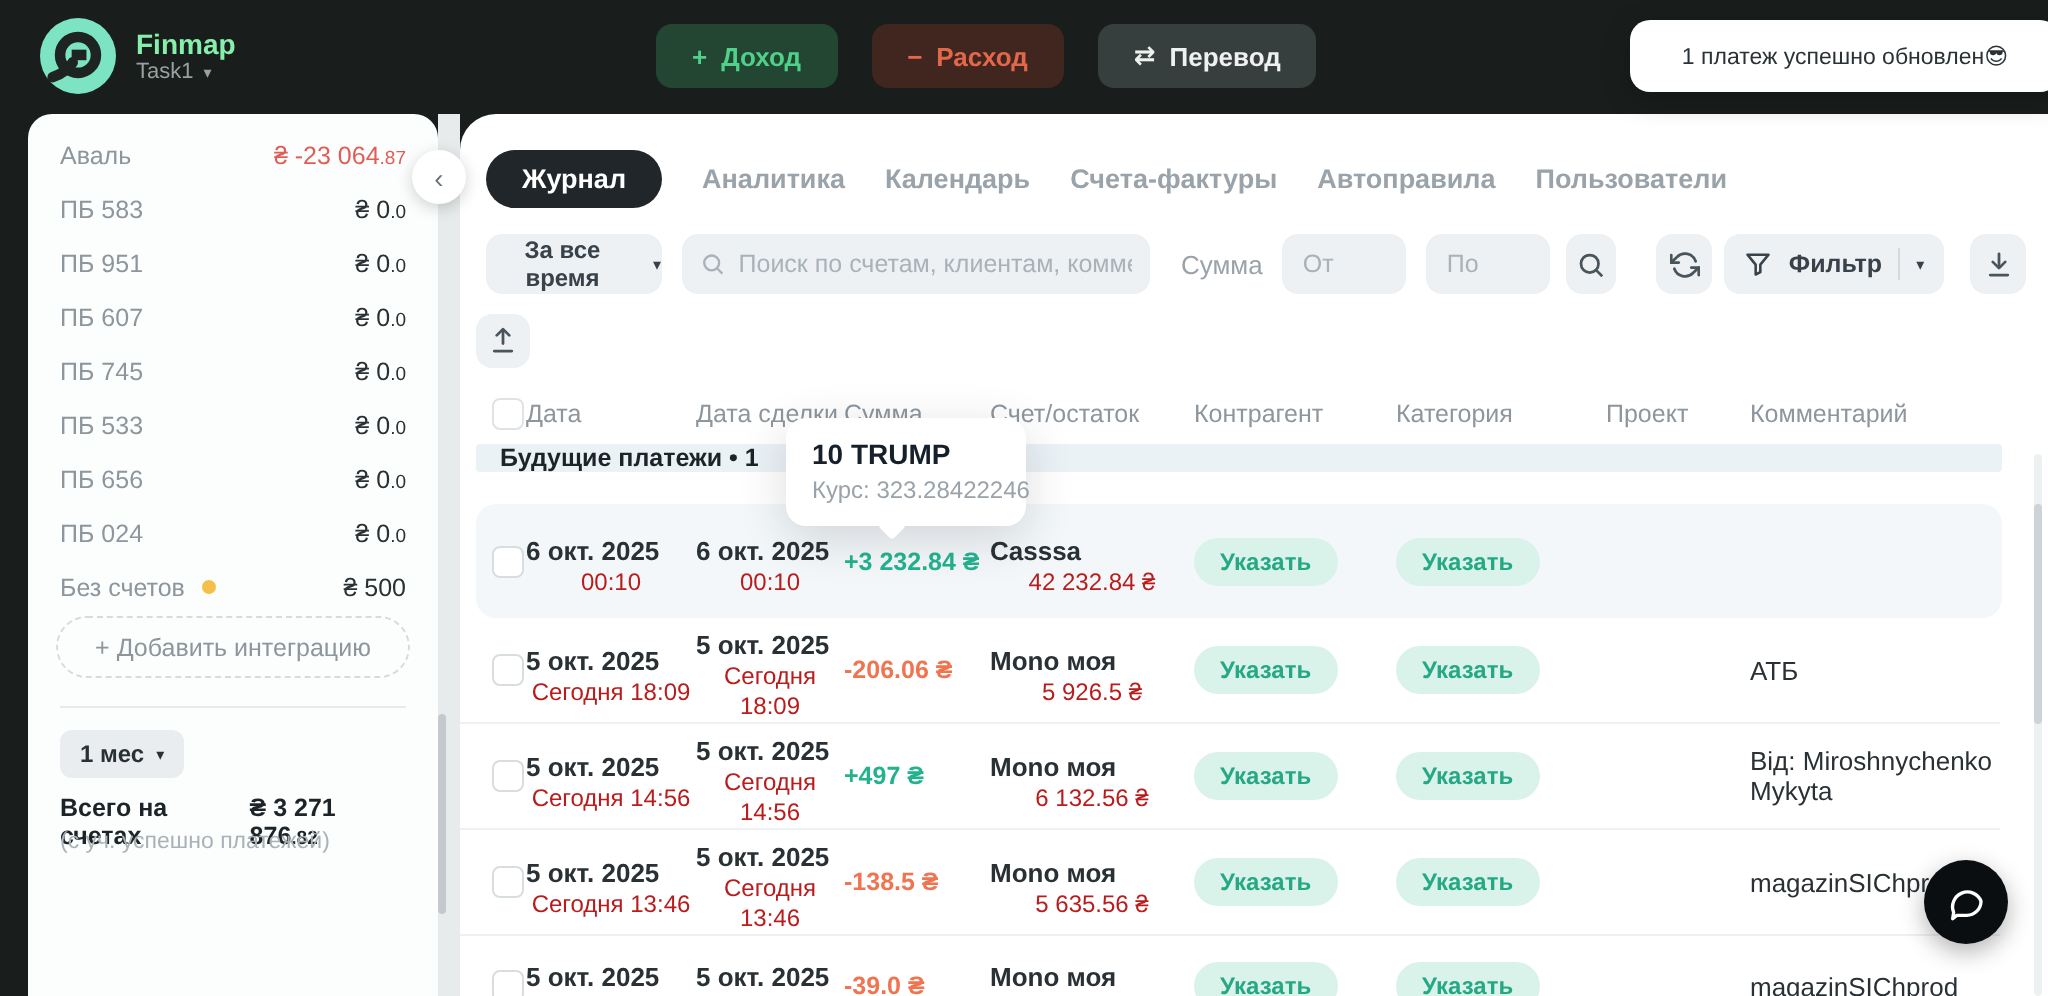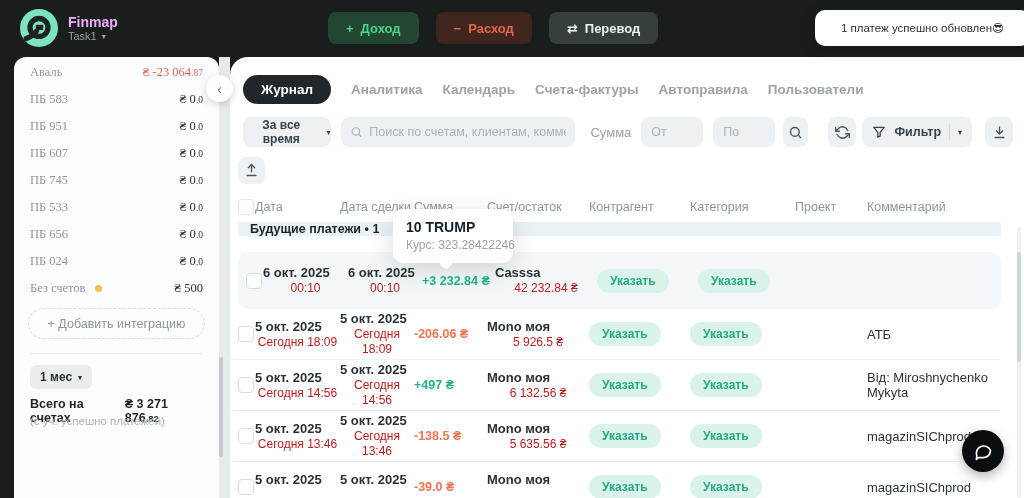--- a/index.html
+++ b/index.html
@@ -3,42 +3,42 @@
 <meta charset="utf-8">
 <style>
   * { margin:0; padding:0; box-sizing:border-box; }
   html,body { width:1024px; height:498px; overflow:hidden; }
   body { font-family:"Liberation Sans","DejaVu Sans",sans-serif; background:#191e1d; position:relative; }
 
   
   .topbar { position:absolute; left:0; top:0; width:1024px; height:57px; background:#191e1d; z-index:40; }
   .brand-wrap { position:absolute; left:20px; top:9px; display:flex; align-items:center; gap:10px; }
   .logo { width:38px; height:38px; border-radius:50%; background:#7ce4c3; display:flex; align-items:center; justify-content:center; }
-  .brand-txt .brand { color:#f0abfc; font-size:14px; font-weight:700; line-height:16px; }
+  .brand-txt .brand { color:#86efac; font-size:14px; font-weight:700; line-height:16px; }
   .brand-txt .ws { color:#97a1a0; font-size:11px; display:flex; align-items:center; gap:5px; }
   .ws .caret { font-size:8px; color:#97a1a0; }
   .tb-btns { position:absolute; left:328px; top:12px; display:flex; gap:17px; }
   .tb-btn { height:32px; border:none; border-radius:8px; padding:0 18px; font-size:13px; font-weight:600; cursor:pointer; font-family:inherit; display:flex; align-items:center; gap:7px; }
   .tb-btn.income { background:#234633; color:#4fd189; }
   .tb-btn.expense { background:#40261f; color:#e2674b; }
   .tb-btn.transfer { background:#363f3d; color:#eef1f0; }
   .toast { position:absolute; left:815px; top:10px; width:215px; height:36px; background:#ffffff; border-radius:10px; display:flex; align-items:center; justify-content:center; font-size:11.5px; color:#2a3236; box-shadow:0 4px 14px rgba(0,0,0,.25); }
 
   
   .gap-band { position:absolute; left:219px; top:57px; width:11px; height:441px; background:#e7ebeb; }
   .sidebar { position:absolute; left:14px; top:57px; width:205px; height:441px; background:#fcfdfd; border-radius:12px 12px 0 0; z-index:5; }
   .content { position:absolute; left:230px; top:57px; width:794px; height:441px; background:#ffffff; border-radius:18px 0 0 0; z-index:5; }
 
   .collapse-btn { position:absolute; left:206px; top:75px; width:27px; height:27px; border-radius:50%; background:#ffffff; border:none; box-shadow:0 2px 8px rgba(0,0,0,.18); color:#6b747a; font-size:14px; line-height:26px; text-align:center; cursor:pointer; z-index:25; }
   .sb-scroll { position:absolute; left:219px; top:357px; width:4px; height:100px; border-radius:2px; background:#c3c9cc; z-index:6; }
   .main-scroll { position:absolute; right:3px; top:170px; width:4px; height:271px; border-radius:2px; background:#eef1f2; z-index:6; }
   .main-scroll .thumb { width:4px; height:110px; margin-top:25px; border-radius:2px; background:#cdd3d6; }
 
   
-  .acc-list { padding-top:2px;font-family:Liberation Serif, serif; }
+  .acc-list { padding-top:7px; }
   .acc-row { height:27px; display:flex; align-items:center; justify-content:space-between; padding:0 16px; }
   .acc-name { font-size:12.5px; color:#8d969c; display:flex; align-items:center; gap:9px; }
   .acc-dot { width:7px; height:7px; border-radius:50%; background:#f5c049; display:inline-block; }
   .acc-value { font-size:12.5px; color:#2a3135; font-weight:500; white-space:nowrap; }
   .acc-value.neg { color:#e05d55; }
   .acc-cents { font-size:9.5px; }
   .add-int { position:absolute; left:14px; top:251px; width:177px; height:31px; border:1.5px dashed #d5dbde; border-radius:18px; background:transparent; color:#8d969c; font-size:12.5px; font-family:inherit; cursor:pointer; }
   .sb-divider { position:absolute; left:16px; top:296px; width:173px; height:1px; background:#e7eaec; }
   .future-row { position:absolute; left:16px; top:308px; width:173px; display:flex; align-items:center; justify-content:space-between; }
   .future-row .lbl { font-size:12.5px; font-weight:700; color:#1d2428; }
@@ -73,33 +73,33 @@
   .filter-btn .f-lbl { font-size:12.5px; font-weight:600; }
   .filter-btn .vsep { width:1px; height:16px; background:#d4dadd; }
   .filter-btn .caret { font-size:8px; }
   .filter-btn svg { width:14px; height:14px; }
   .dl-btn { margin-left:13px; }
 
   .upload-btn { position:absolute; left:8px; top:100px; width:27px; height:27px; border:none; border-radius:8px; background:#edf1f4; color:#4a545b; display:flex; align-items:center; justify-content:center; cursor:pointer; }
   .upload-btn svg { width:15px; height:15px; }
 
   
-  .grid { display:grid; grid-template-columns:17px 85px 74px 73px 102px 101px 105px 72px 1fr; padding-left:8px; align-items:center; }
+  .grid { display:grid; grid-template-columns:17px 85px 74px 73px 102px 101px 105px 72px 1fr; padding-left:16px; align-items:center; }
   .thead { position:absolute; left:0; top:138px; width:778px; height:24px; font-size:12.5px; color:#8d969c; }
   .cb { width:16px; height:16px; border:1.5px solid #d8dde0; border-radius:4px; background:#fff; cursor:pointer; }
   .group-row { position:absolute; left:8px; top:165px; width:763px; height:14px; background:#ebf2f6; border-radius:2px; display:flex; align-items:center; padding:0 12px; cursor:pointer; }
   .group-row .g-lbl { font-size:12.5px; font-weight:700; color:#1d2428; }
   .group-row .caret { font-size:8px; color:#2a3135; margin-left:50px; }
   .rows { position:absolute; left:0; top:195px; width:778px; }
   .trow { width:770px; min-height:50px; border-bottom:1px solid #eef1f2; position:relative; }
   .trow.hl { background:#f3f7f9; border-radius:10px; margin-left:8px; width:763px; padding-left:-8px; border-bottom:none; height:57px; }
   .trow.hl .grid { padding-left:8px; }
   .trow .grid { height:100%; min-height:50px; }
   .trow.hl .grid { min-height:57px; }
-  .dcell .d1 { font-size:13px; font-weight:600; color:#2a3135; line-height:16px; }
+  .dcell .d1 { font-size:13px; font-weight:600; color:#2a3135; line-height:16px;margin-top:6px; }
   .dcell .d2 { font-size:12px; color:#b91c1c; line-height:15px; min-height:15px;text-align:center; }
   .amt { font-size:12.5px; font-weight:700; }
   .amt.up { color:#23b28e; }
   .amt.down { color:#f0744f; }
   .assign { background:#d9f3ea; color:#27a884; font-size:12px; font-weight:600; border:none; border-radius:13px; padding:5px 13px; cursor:pointer; font-family:inherit; width:max-content; }
   .comment { font-size:13px; color:#2a3135; }
 
   
   .tooltip { position:absolute; left:163px; top:152px; width:120px; background:#ffffff; border-radius:10px; box-shadow:0 6px 24px rgba(30,40,50,.16); padding:10px 13px 11px; z-index:30; }
   .tooltip .t-title { font-size:14px; font-weight:700; color:#15202b; white-space:nowrap; }

